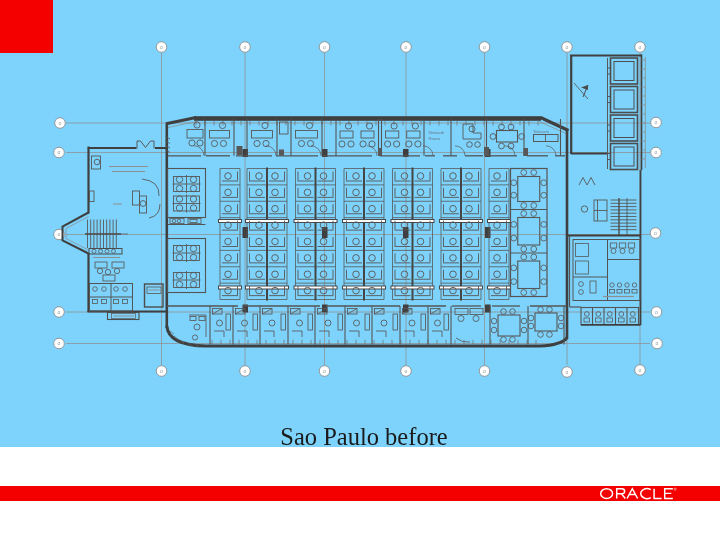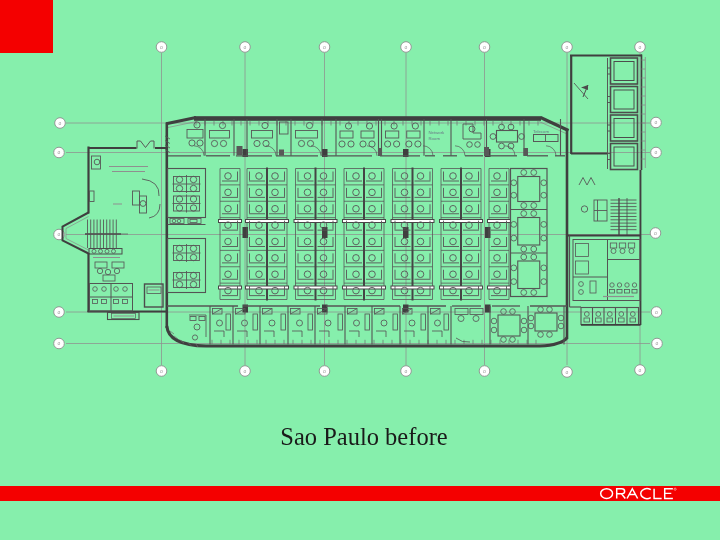--- a/index.html
+++ b/index.html
@@ -1,16 +1,16 @@
 <!DOCTYPE html>
 <html><head>
 <meta charset="utf-8">
 <style>
   html,body { margin:0; padding:0; background:#ffffff; width:720px; height:540px; overflow:hidden; }
-  #slide { position:relative; width:720px; height:540px; background:#86efac; }
+  #slide { position:relative; width:720px; height:447px; background:#7dd3fc; }
 </style>
 </head>
 <body>
 <div id="slide">
 
 <div style="position:absolute;left:0;top:0;width:53px;height:53px;background:#f40000;"></div>
 
 <svg width="720" height="540" viewBox="0 0 720 540" style="position:absolute;left:0;top:0;">
 
 <g stroke="#8f8f8f" stroke-width="0.75" fill="none">

